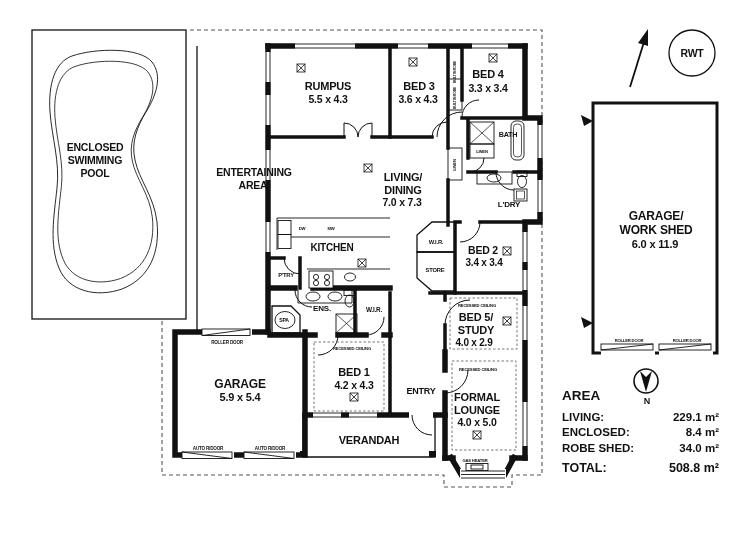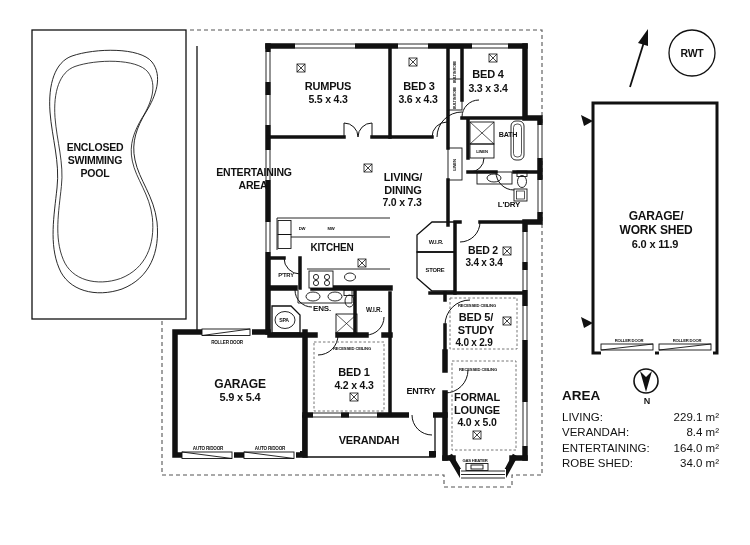--- a/index.html
+++ b/index.html
@@ -17,21 +17,21 @@
   .fx{stroke:#111;stroke-width:0.9;fill:none}
   .fxf{stroke:#111;stroke-width:0.9;fill:#fff}
   .door{stroke:#111;stroke-width:1;fill:none}
   .winrect{fill:#fff}
   .winline{stroke:#111;stroke-width:0.9}
   .dash{stroke:#555;stroke-width:1.1;fill:none;stroke-dasharray:4 3}
   .rdash{stroke:#666;stroke-width:0.9;fill:none;stroke-dasharray:2.5 2}
   .blk{fill:#111;stroke:none}
   .area-table{position:absolute;left:562px;top:388px;width:157px;color:#111;}
   .area-title{font-size:13.5px;font-weight:700;margin-bottom:7px;}
-  .area-row{display:flex;justify-content:space-between;font-size:11.5px;font-weight:400;line-height:15.3px;}
+  .area-row{display:flex;justify-content:space-between;font-size:11.5px;font-weight:700;line-height:15.3px;}
   .area-row.total{font-size:12.5px;margin-top:5px;}
 </style>
 </head>
 <body>
 
 <div class="canvas">
 <svg width="750" height="545" viewBox="0 0 750 545">
   <defs>
     <g id="fanSym">
       <rect x="-4" y="-4" width="8" height="8" fill="#fff" stroke="#111" stroke-width="0.8"></rect>
@@ -384,25 +384,25 @@
   </g>
 </svg>
 
 <div class="area-table">
   <div class="area-title">AREA</div>
   <div class="area-row">
     <span>LIVING:</span>
     <span>229.1 m²</span>
   </div>
   <div class="area-row">
-    <span>VERANDAH:</span>
+    <span>ENCLOSED:</span>
     <span>8.4 m²</span>
-  </div>
-  <div class="area-row">
-    <span>ENTERTAINING:</span>
-    <span>164.0 m²</span>
   </div>
   <div class="area-row">
     <span>ROBE SHED:</span>
     <span>34.0 m²</span>
   </div>
+  <div class="area-row total">
+    <span>TOTAL:</span>
+    <span>508.8 m²</span>
+  </div>
 </div>
 </div>
 
 </body></html>

